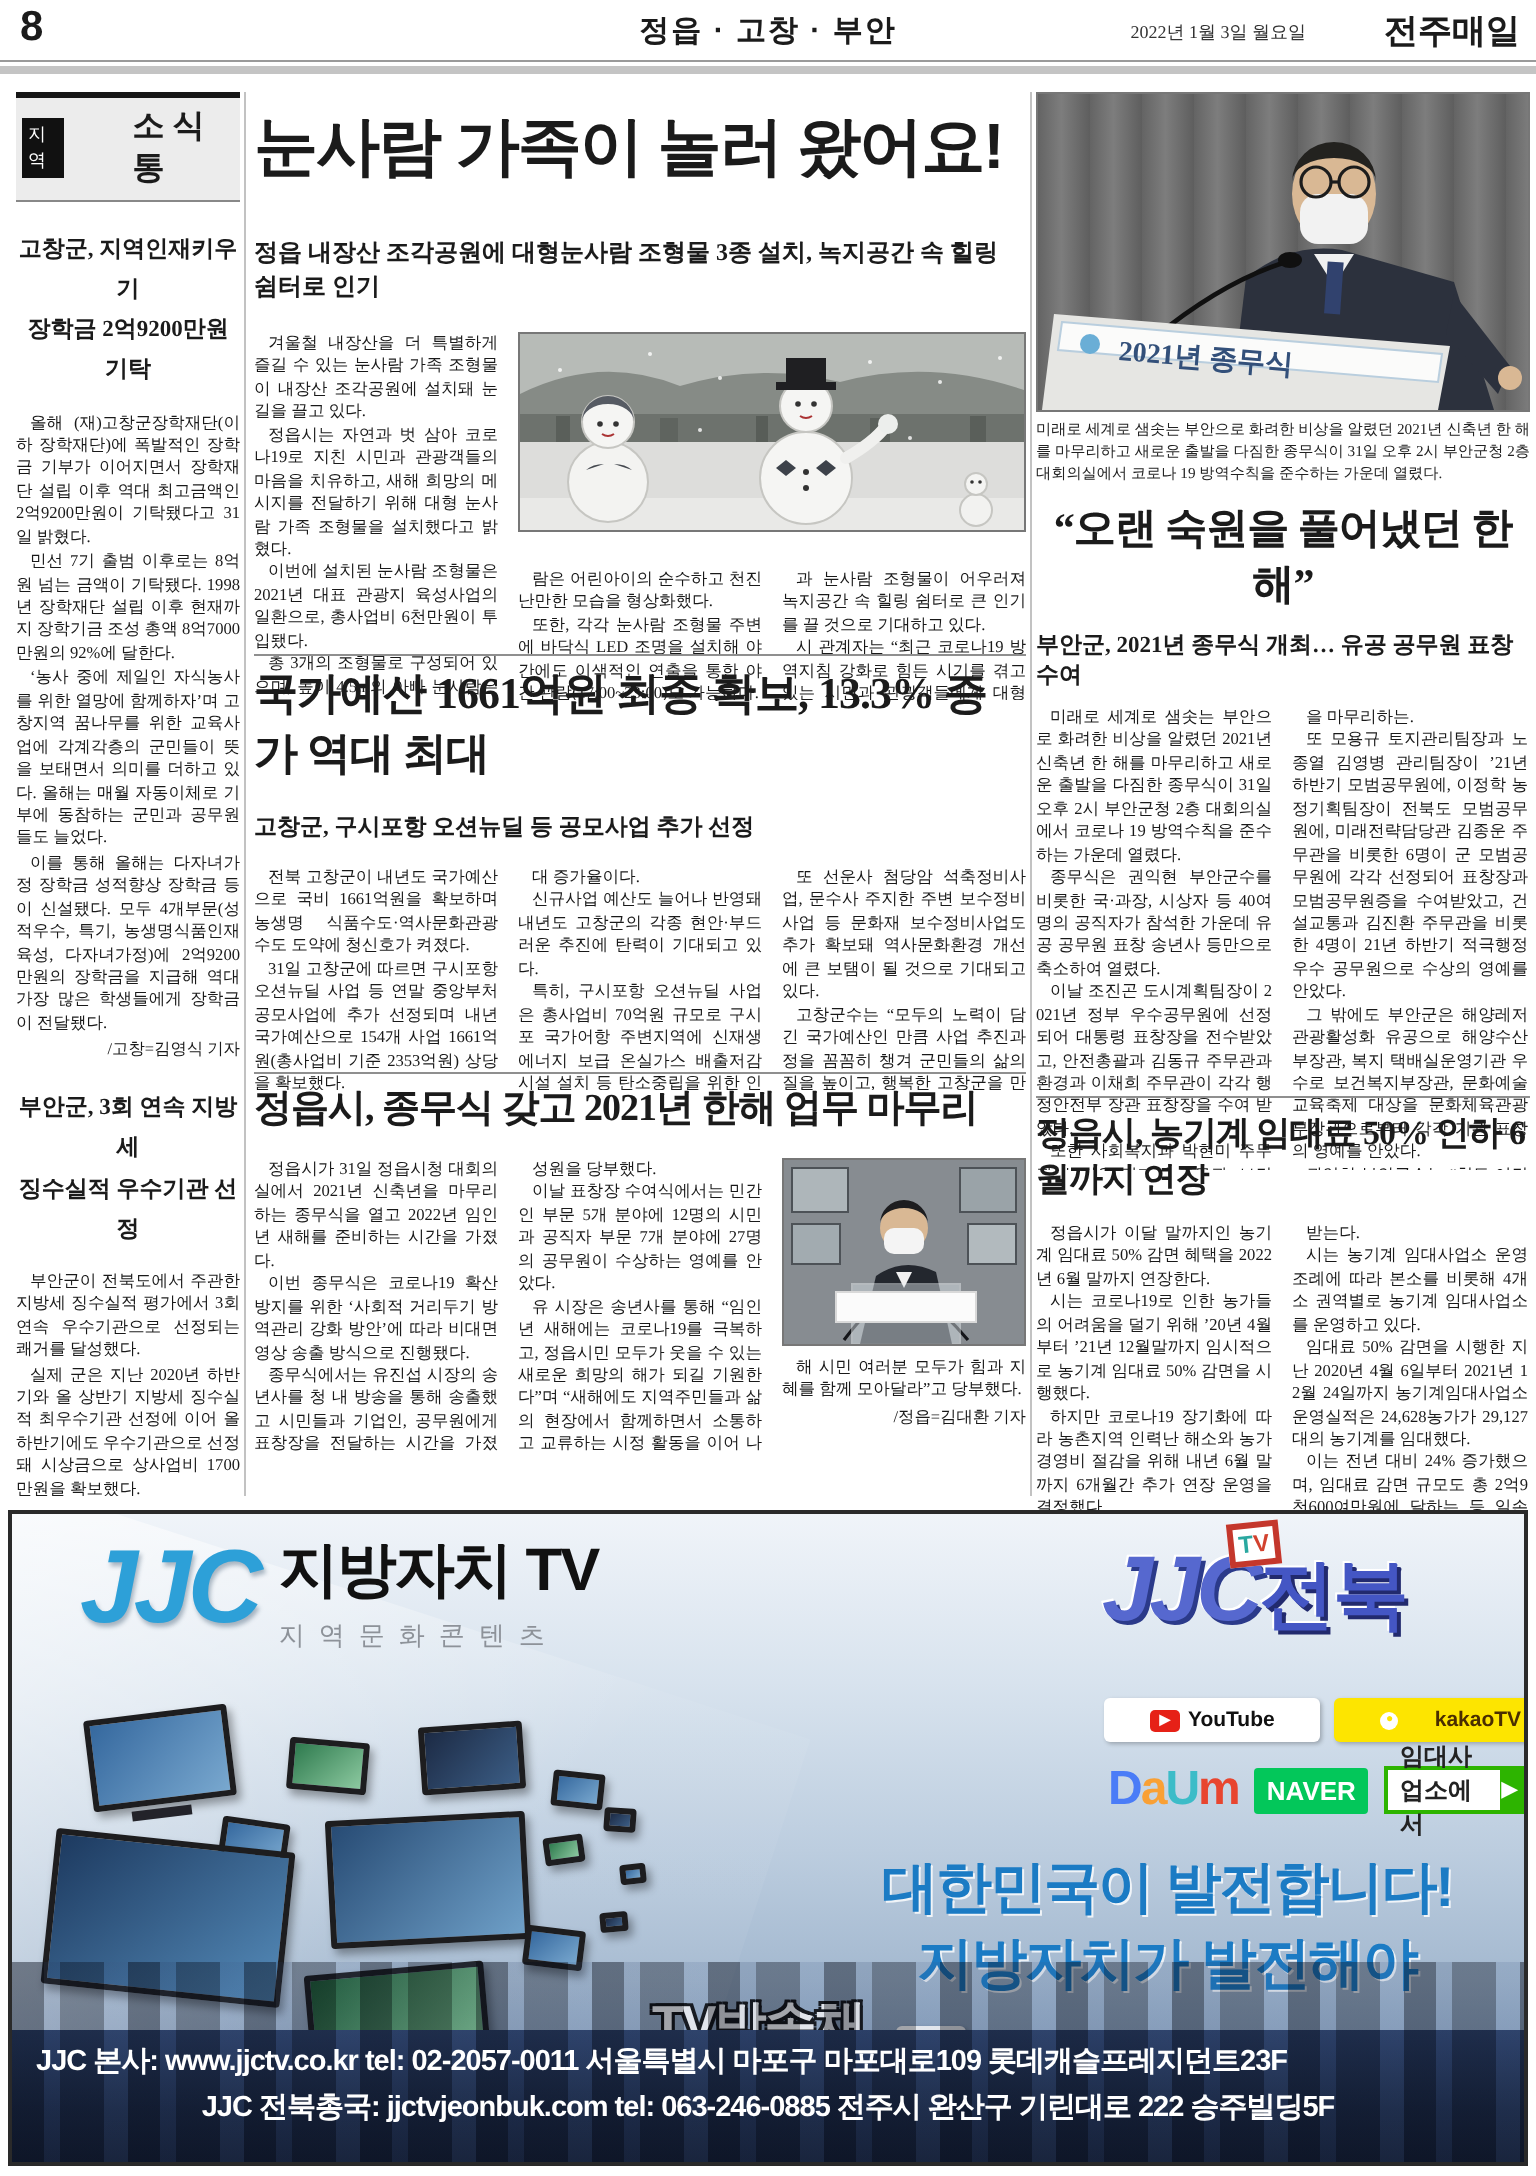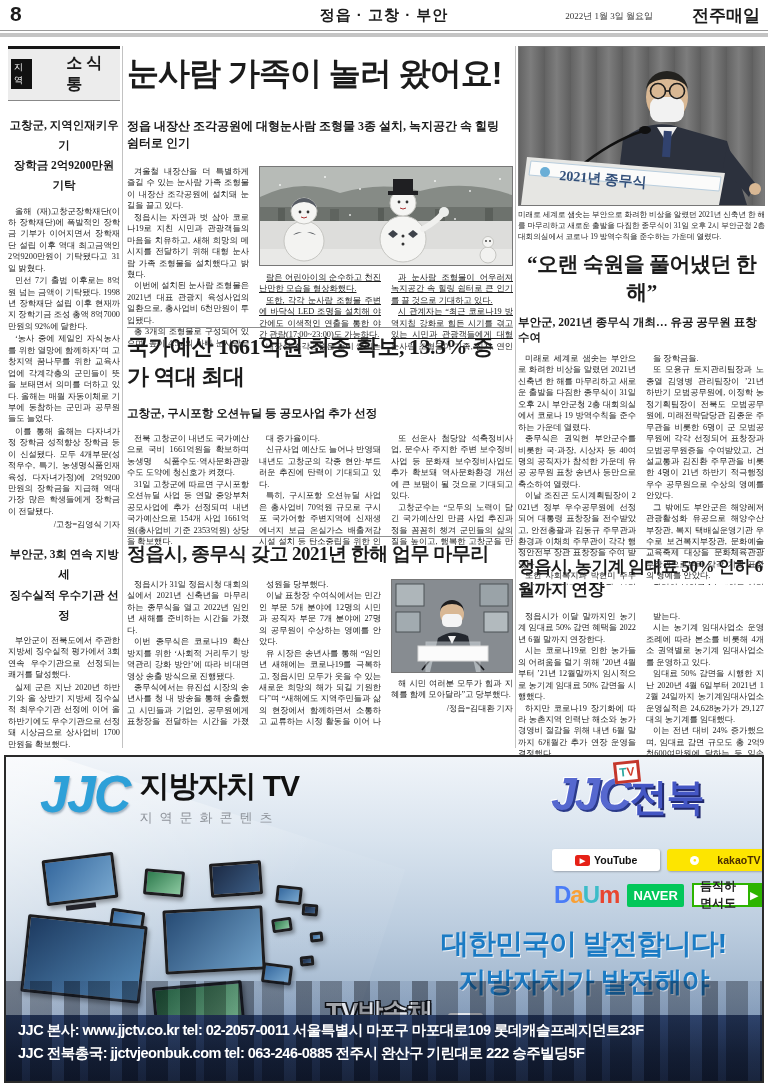--- a/index.html
+++ b/index.html
@@ -34,21 +34,21 @@
   .sidebar .art-p { margin-bottom:1px; }
 
   
   .main { position:absolute; left:127px; top:46px; width:386px; }
   .hl-main { font-family:"Liberation Sans",sans-serif; font-weight:bold; font-size:32px; letter-spacing:-1px; margin-top:6px; }
   .hl-sub { font-size:12px; font-weight:bold; margin-top:22px; }
   .sn-body { display:flex; gap:10px; margin-top:14px; height:184px; overflow:hidden; }
   .sn-c1 { width:122px; overflow:hidden; }
   .sn-right { width:254px; display:flex; flex-direction:column; }
   .photo-frame { border:1px solid #777; background:#ddd; overflow:hidden; }
-  .sn-cols { display:flex; gap:10px; margin-top:6px; flex:1; overflow:hidden;text-decoration:underline; }
+  .sn-cols { display:flex; gap:10px; margin-top:18px; flex:1; overflow:hidden; }
   .sn-cols .c { width:122px; overflow:hidden; }
 
   .hl-serif-lg { font-size:22px; font-weight:bold; letter-spacing:-0.5px; }
   .hl-serif-md { font-size:19px; font-weight:bold; letter-spacing:-0.5px; }
   .subhead { font-size:11.5px; font-weight:bold; }
 
   .budget { position:absolute; left:127px; top:332px; width:386px; }
   .budget .cols { margin-top:12px; height:112px; overflow:hidden; }
   .budget .c { width:122px; overflow:hidden; }
 
@@ -123,21 +123,21 @@
   .uplus .u { font-size:19px; font-weight:bold; color:#e6007e; }
   .uplus .tv { font-size:15px; font-weight:bold; color:#222; }
 
   .ad-footer { position:absolute; left:0; bottom:0; width:100%; height:66px;
         background:linear-gradient(180deg,#2c4068 0%,#1a2742 60%,#131c31 100%); }
   .ad-city { position:absolute; left:0; bottom:0; width:100%; height:100px; opacity:.5;
         background:
          repeating-linear-gradient(90deg, rgba(8,14,28,.9) 0 16px, rgba(40,60,100,.35) 16px 24px, rgba(8,14,28,.75) 24px 46px, rgba(60,85,130,.3) 46px 58px);
         }
   .contact { position:relative; color:#fff; font-weight:bold; font-size:14.5px; letter-spacing:-0.5px; padding:6px 12px 0; white-space:nowrap; }
-  .contact.second { padding-top:4px; }
+  .contact.second { padding-top:4px;text-align:center; }
 </style>
 </head>
 <body>
 
 <div class="page">
 
   <div class="hdr">
     <div class="hdr-page">8</div>
     <div class="hdr-section">정읍 · 고창 · 부안</div>
     <div class="hdr-date">2022년 1월 3일 월요일</div>
@@ -360,21 +360,21 @@
     <div class="hl-serif-lg">“오랜 숙원을 풀어냈던 한해”</div>
     <div class="subhead">부안군, 2021년 종무식 개최… 유공 공무원 표창 수여</div>
     <div class="cols buan-cols">
       <div class="c">
         <p class="art-p">미래로 세계로 샘솟는 부안으로 화려한 비상을 알렸던 2021년 신축년 한 해를 마무리하고 새로운 출발을 다짐한 종무식이 31일 오후 2시 부안군청 2층 대회의실에서 코로나 19 방역수칙을 준수하는 가운데 열렸다.</p>
         <p class="art-p">종무식은 권익현 부안군수를 비롯한 국·과장, 시상자 등 40여 명의 공직자가 참석한 가운데 유공 공무원 표창 송년사 등만으로 축소하여 열렸다.</p>
         <p class="art-p">이날 조진곤 도시계획팀장이 2021년 정부 우수공무원에 선정되어 대통령 표창장을 전수받았고, 안전총괄과 김동규 주무관과 환경과 이채희 주무관이 각각 행정안전부 장관 표창장을 수여 받았다.</p>
         <p class="art-p">또한 사회복지과 박현미 주무관, 부안읍 김미선 주무관, 보건소 김미정 주무관 김문정 주무관이 각각 보건복지부장관 표창장을, 김천곤 해양관광팀장이 해양수산부장관 각각 표창장</p>
       </div>
       <div class="c">
-        <p class="art-p">을 장학금을.</p>
+        <p class="art-p">을 마무리하는.</p>
         <p class="art-p">또 모용규 토지관리팀장과 노종열 김영병 관리팀장이 ’21년 하반기 모범공무원에, 이정학 농정기획팀장이 전북도 모범공무원에, 미래전략담당관 김종운 주무관을 비롯한 6명이 군 모범공무원에 각각 선정되어 표창장과 모범공무원증을 수여받았고, 건설교통과 김진환 주무관을 비롯한 4명이 21년 하반기 적극행정 우수 공무원으로 수상의 영예를 안았다.</p>
         <p class="art-p">그 밖에도 부안군은 해양레저관광활성화 유공으로 해양수산부장관, 복지 택배실운영기관 우수로 보건복지부장관, 문화예술교육축제 대상을 문화체육관광부장관으로부터 각각 기관 표창의 영예를 안았다.</p>
         <p class="art-p">권익현 부안군수는 “힘든 여건에서도 일천해 공직자의 단합된 힘은 기대를 뛰어넘는 놀라운 저력을 보여주었다”고 격려했다.</p>
 
       </div>
     </div>
   </div>
 
   <div class="hrule" style="left:518px; top:548px; width:247px;"></div>
 
@@ -442,21 +442,21 @@
       <span class="badge bg-nt">
         <span>▶</span>
         <span>NAVER TV</span>
       </span>
     </div>
 
     <div class="badges2">
       <span class="daum"><span class="l1">D</span><span class="l2">a</span><span class="l3">U</span><span class="l4">m</span></span>
       <span class="naver-box">NAVER</span>
       <span class="searchbox">
-        <span class="q">듬직하면서도</span>
+        <span class="q">임대사업소에서</span>
         <span class="btn">▶</span>
       </span>
     </div>
 
     <div class="slogan">
       <div>대한민국이 발전합니다!</div>
       <div>지방자치가 발전해야</div>
     </div>
 
     <div class="chrow">

